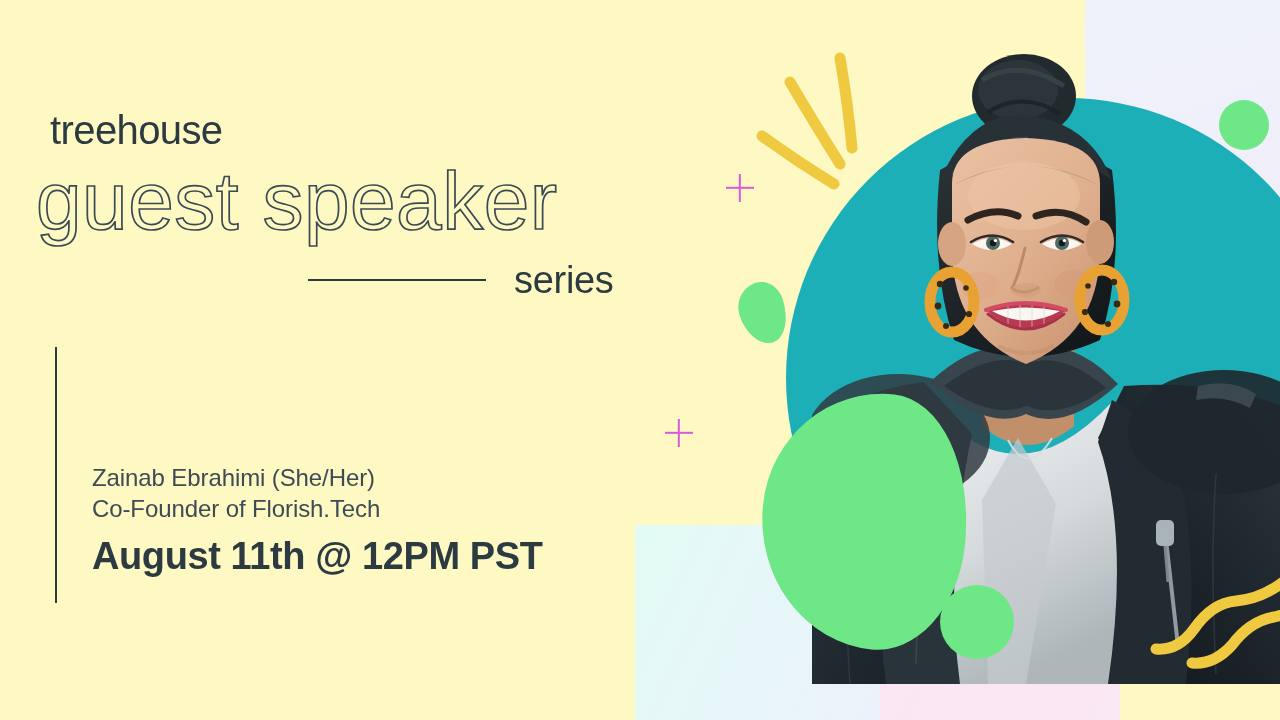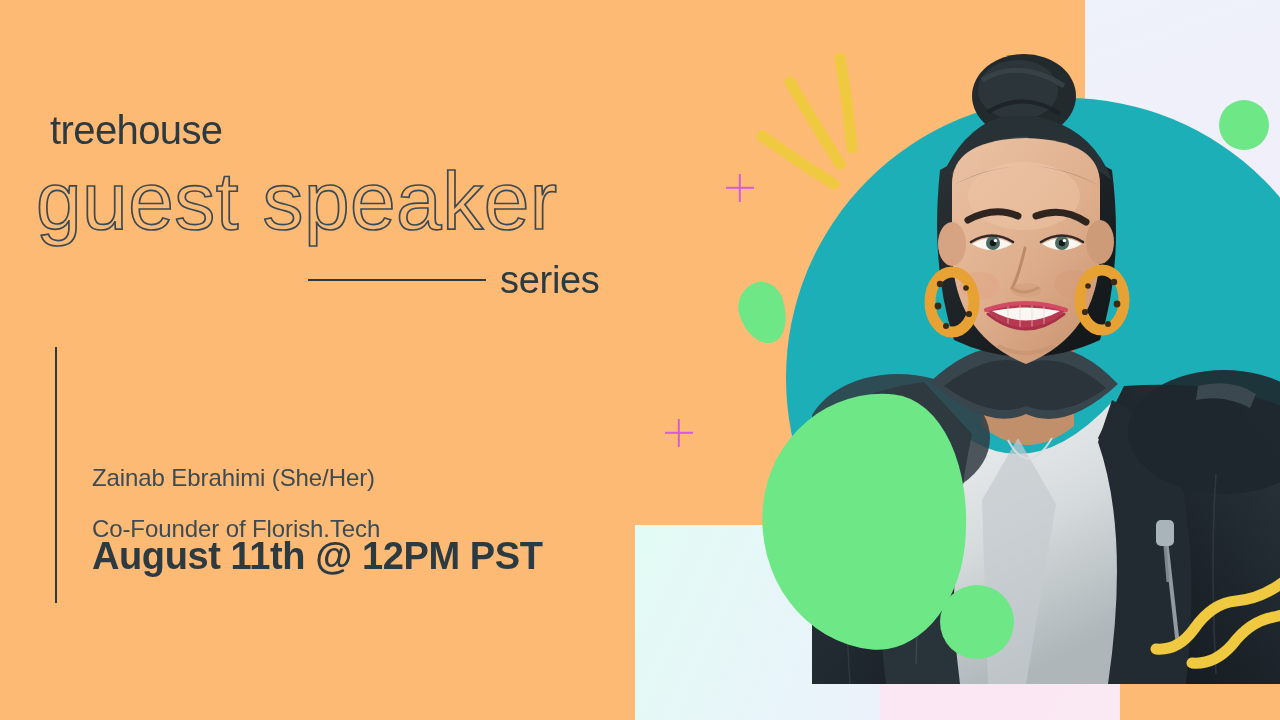--- a/index.html
+++ b/index.html
@@ -6,21 +6,21 @@
   * { margin:0; padding:0; box-sizing:border-box; }
   html,body{ background:#ffffff; }
   body{
     width:1280px; height:720px;
     font-family:"Liberation Sans", sans-serif;
     overflow:hidden; position:relative;
   }
   #stage{
     position:absolute; left:0; top:0;
     width:1280px; height:720px;
-    background:#fdba74; overflow:hidden;
+    background:#fef9c3; overflow:hidden;
   }
 
   
   .blk{ position:absolute; }
   .blk-topright{
     left:1085px; top:0; width:195px; height:600px;
     background:linear-gradient(160deg,#eef2fb 0%, #f1eef9 45%, #fbe9f4 100%);
   }
   .blk-mint{
     left:635px; top:525px; width:360px; height:195px;
@@ -98,42 +98,42 @@
   .series-row{
     position:absolute; left:308px; top:258px;
     width:316px; height:44px;
     display:flex; align-items:center; gap:14px;
   }
   .series-rule{
     flex:0 0 auto; width:178px; height:1.8px; background:#2C3A42;
   }
   .series-word{
     font-size:38px; font-weight:400; color:#2C3A42;
-    letter-spacing:-0.3px; line-height:1;
+    letter-spacing:-0.3px; line-height:1;margin-left:14px;
   }
 
   .vrule{
     position:absolute; left:55px; top:347px;
     width:1.8px; height:256px; background:#2C3A42;
   }
 
   .talk-title{
     position:absolute; left:92px; top:370px; width:420px;
     font-size:29px; font-weight:700; color:#2C3A42;
     line-height:1.34; letter-spacing:-0.2px;
   }
   .speaker-name{
     position:absolute; left:92px; top:462px;
     font-size:24px; font-weight:400; color:#3D4B55;
     line-height:1.35; letter-spacing:-0.1px;
   }
   .speaker-role{
     position:absolute; left:92px; top:493px;
     font-size:24px; font-weight:400; color:#3D4B55;
-    line-height:1.35; letter-spacing:-0.1px;margin-top:20px;
+    line-height:1.35; letter-spacing:-0.1px;
   }
   .date-line{
     position:absolute; left:92px; top:534px;
     font-size:38px; font-weight:700; color:#2C3A42;
     line-height:1.2; letter-spacing:-0.4px; white-space:nowrap;
   }
 </style>
 </head>
 <body>
 

